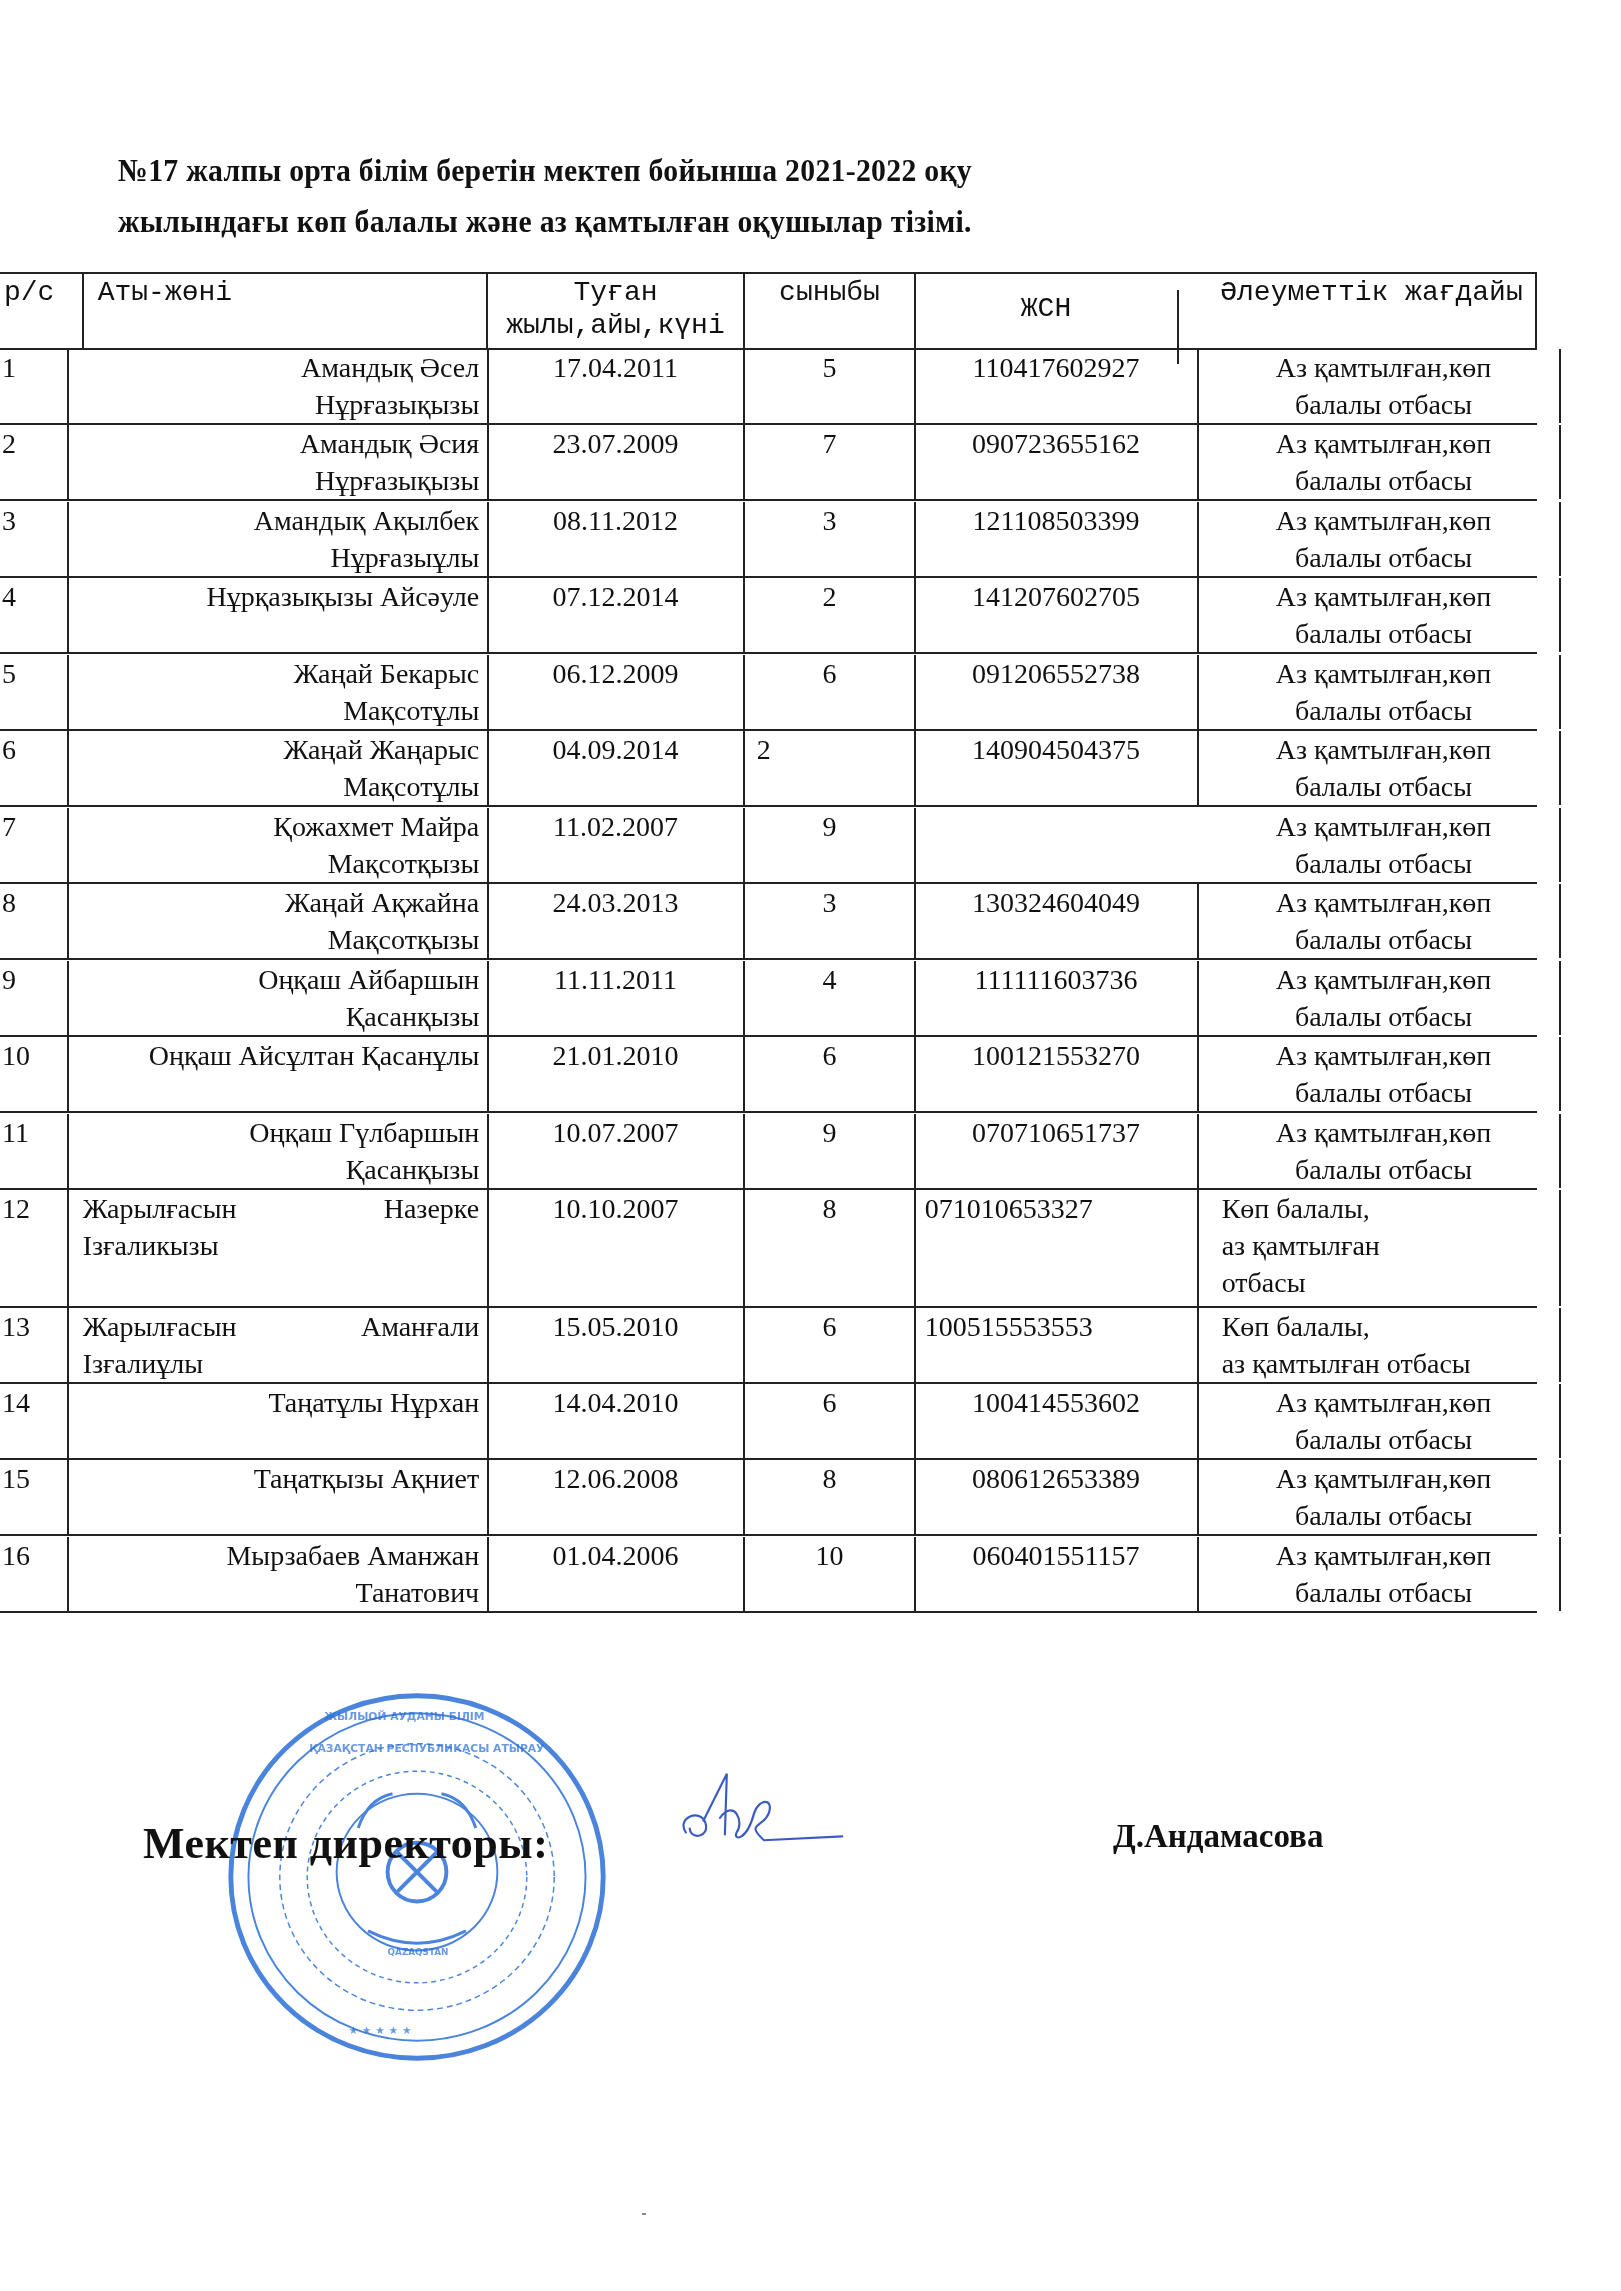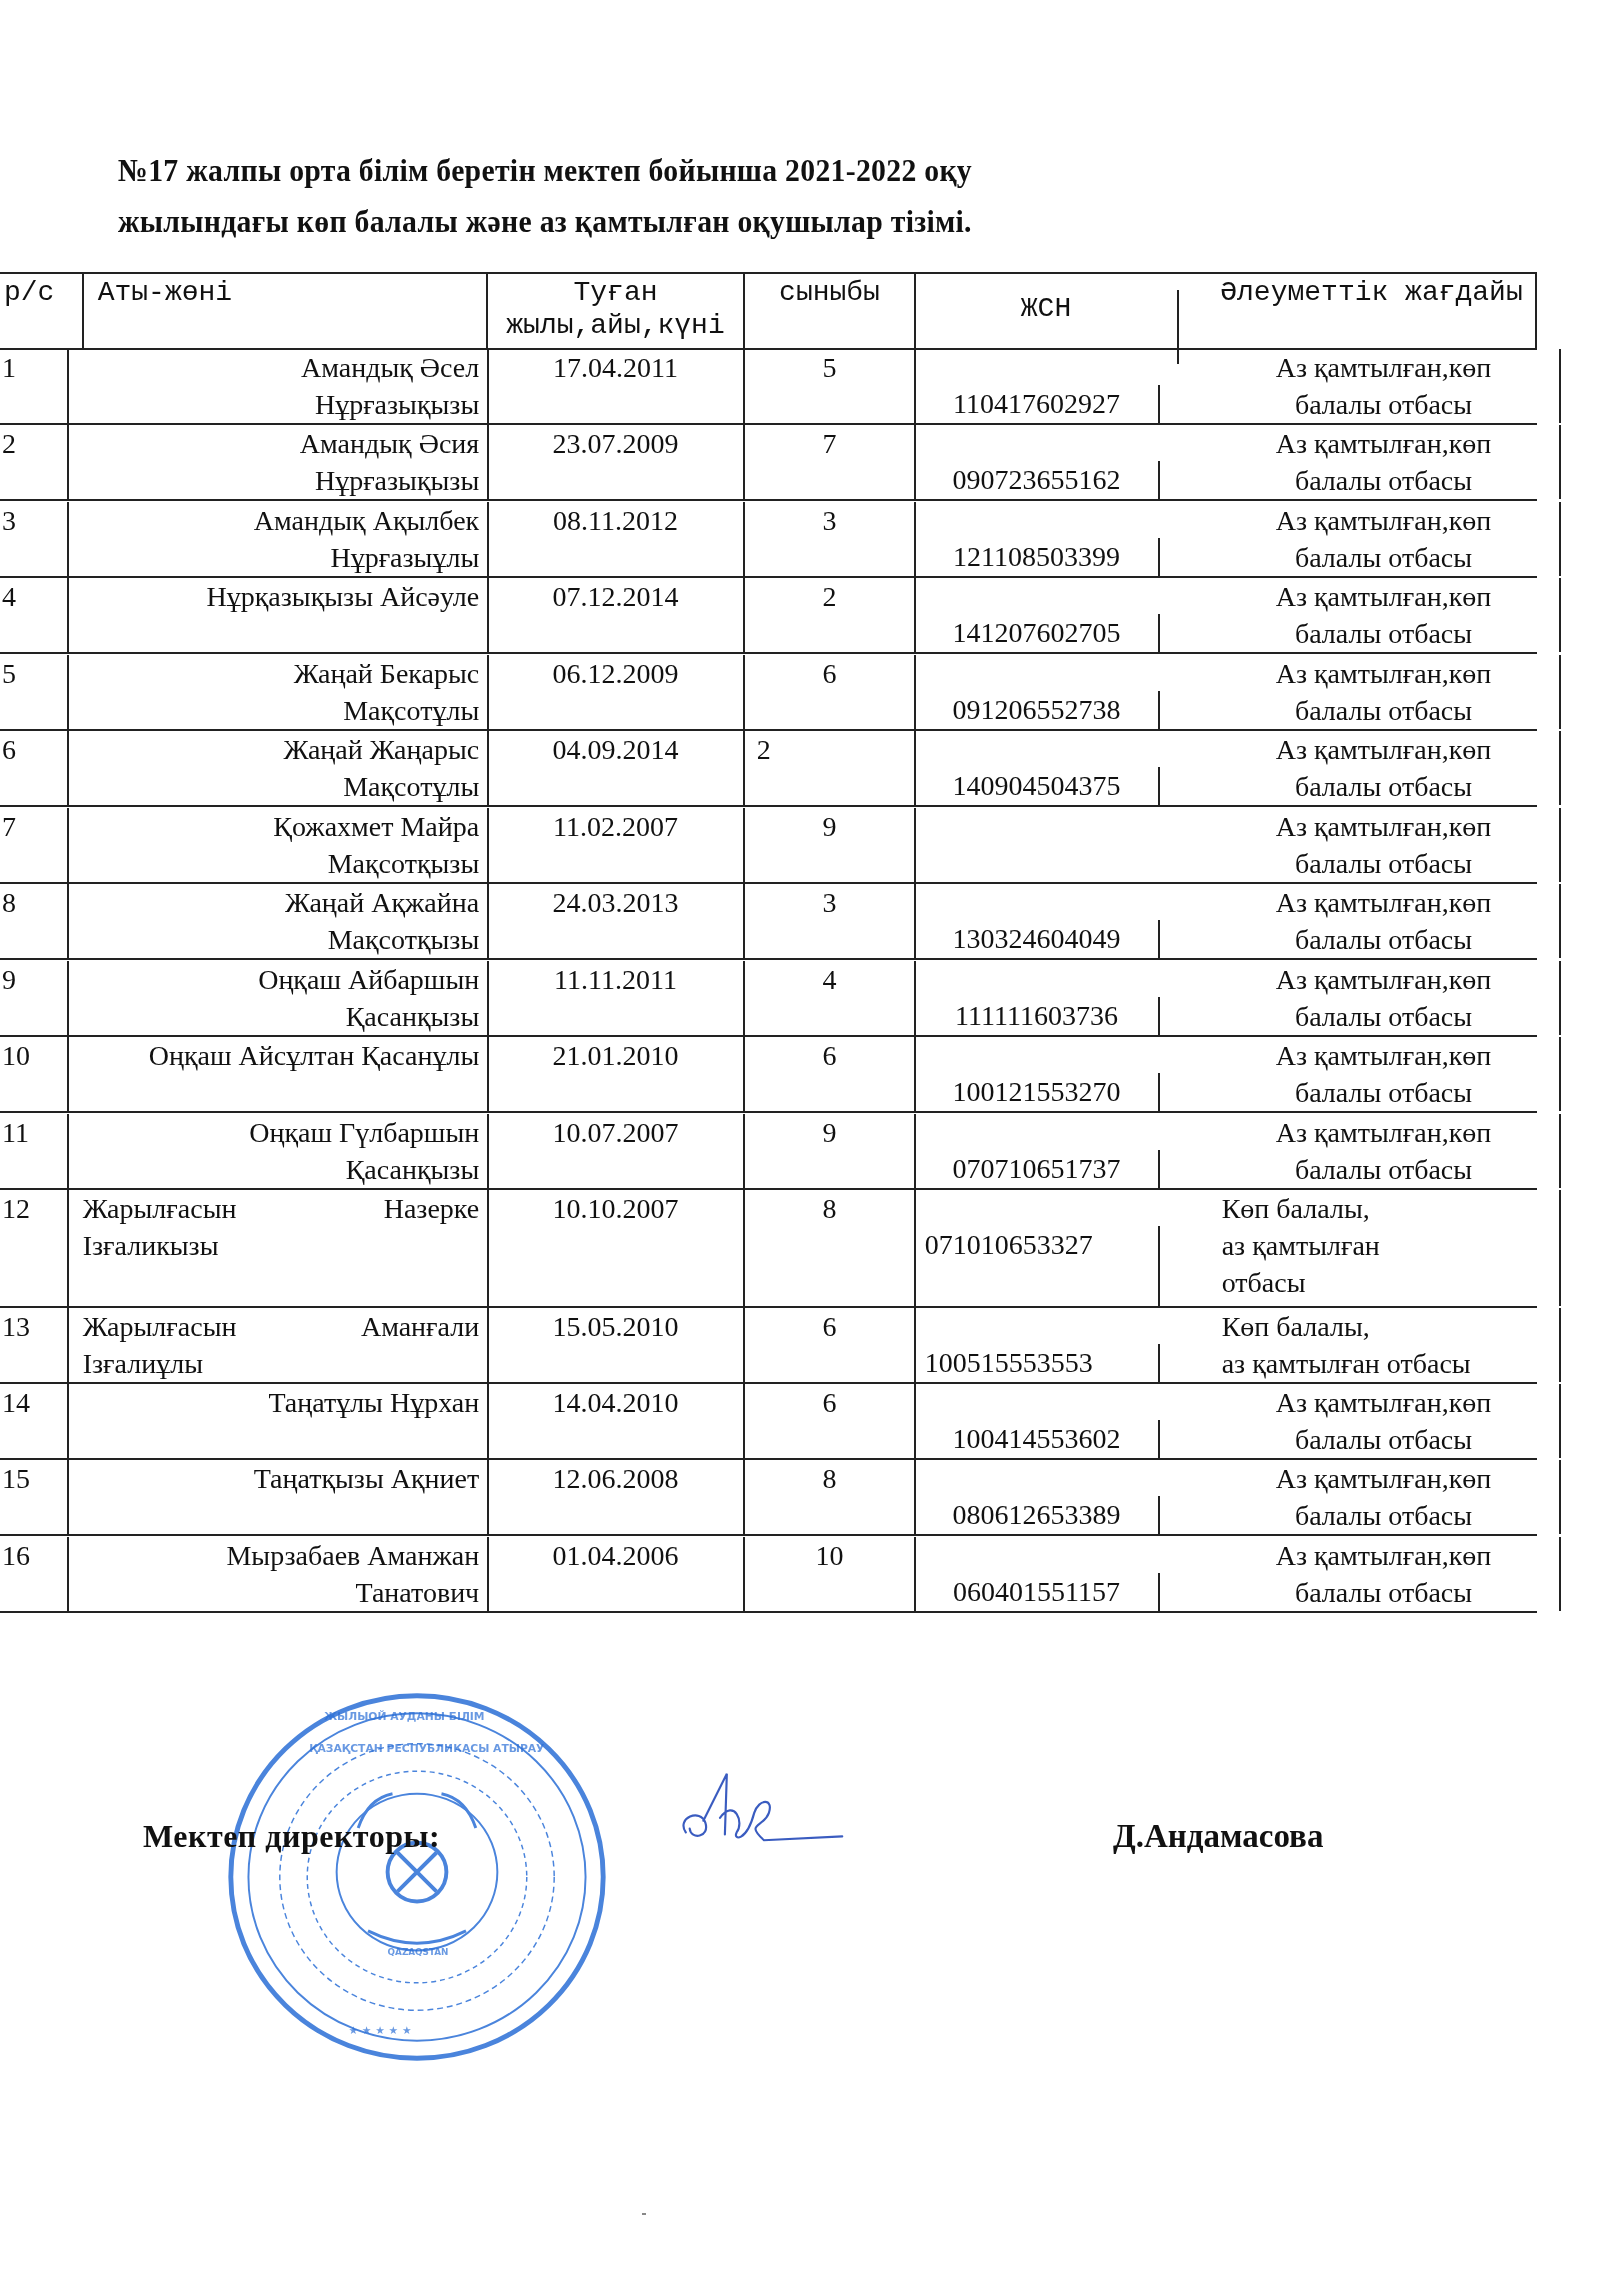--- a/index.html
+++ b/index.html
@@ -39,29 +39,29 @@
       border-right: 2px solid #222; font-size: 28px; line-height: 37px;
       padding-top: 0px;
     }
     .c-num  { left: 0; width: 69px; padding-left: 2px; }
     .c-name { left: 69px; width: 420px; padding-left: 13.7px; padding-right: 7.8px; text-align: right; }
     .c-name.justify { text-align: justify; text-align-last: left; }
     .c-name.justify .l1 { display: flex; justify-content: space-between; }
     .c-date { left: 488px; width: 257px; text-align: center; }
     .c-grade { left: 745px; width: 171px; text-align: center; }
     .c-grade.left { text-align: left; padding-left: 11.8px; }
-    .c-iin  { left: 915px; width: 245px; text-align: center; margin-top: 36px; }
+    .c-iin  { left: 915px; width: 284px; text-align: center; }
     .c-iin.left { text-align: left; padding-left: 9.8px; }
     .c-status { left: 1208px; width: 353px; text-align: center; }
     .c-status.left { text-align: left; padding-left: 13.7px; }
     .c-status span, .c-name span { display: block; }
 
     .footer-label {
       position: absolute; left: 143px; top: 1818px;
-      font-weight: bold; font-size: 32px; letter-spacing: 0.5px;
+      font-weight: bold; font-size: 44px; letter-spacing: 0.5px;
     }
     .director-name {
       position: absolute; left: 1113px; top: 1818px;
       font-weight: bold; font-size: 33px;
     }
     .stamp { position: absolute; left: 221px; top: 1681px; width: 392px; height: 392px; }
     .signature { position: absolute; left: 676px; top: 1764px; width: 176px; height: 88px; }
     .dot { position: absolute; left: 642px; top: 2213px; width: 3.9px; height: 2px; background: #888; }
   </style>
 </head>

